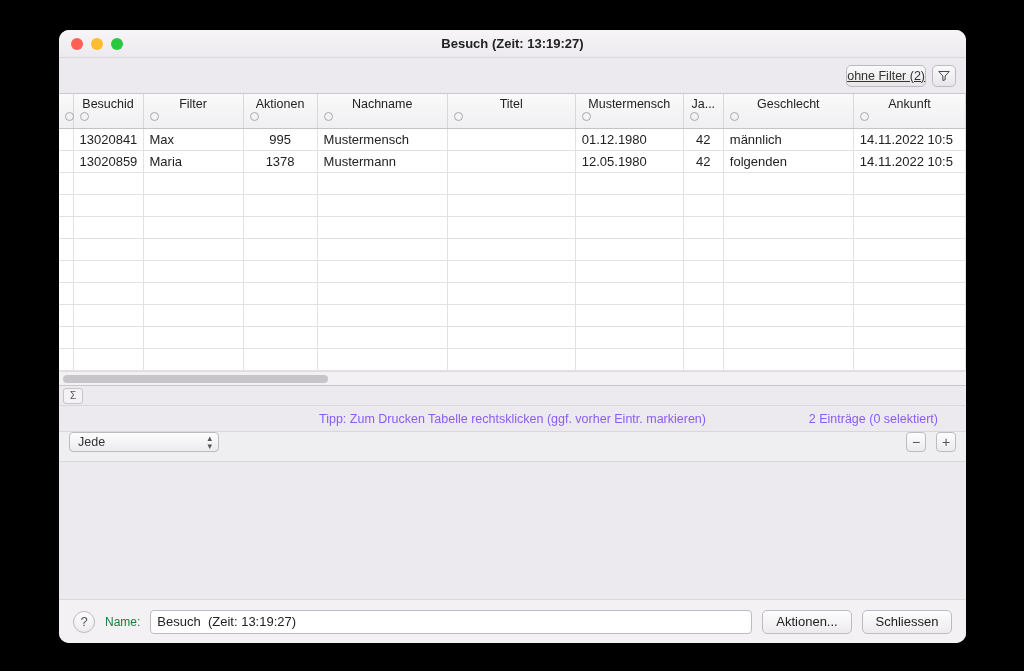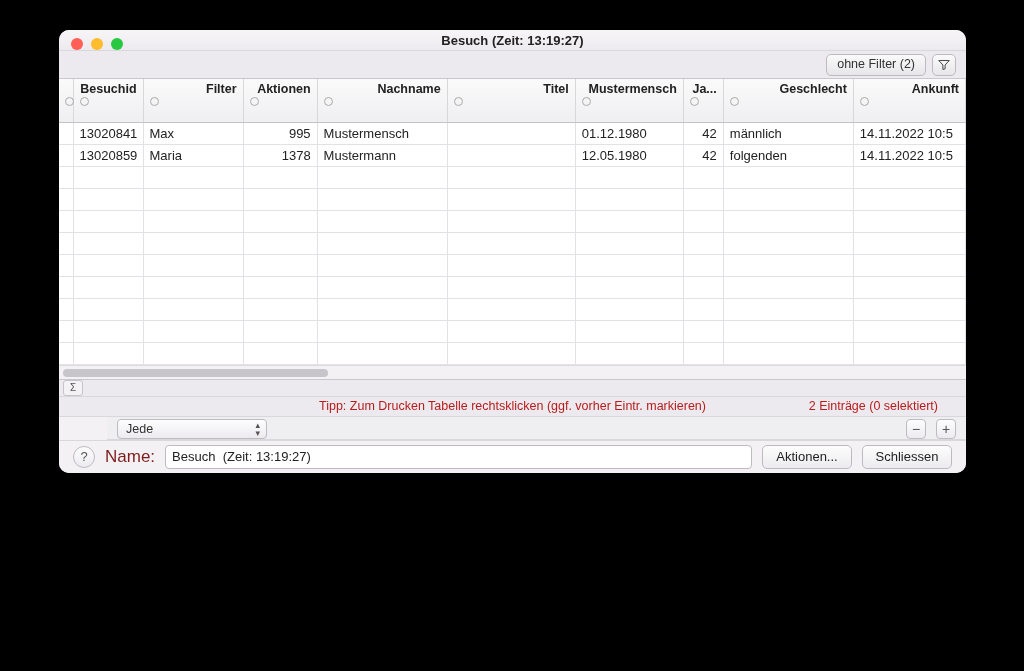--- a/index.html
+++ b/index.html
@@ -1,20 +1,20 @@
 <!DOCTYPE html>
 <html><head>
 <meta charset="utf-8">
 <style>
   * { box-sizing: border-box; margin: 0; padding: 0; font-family: -apple-system, BlinkMacSystemFont, "Segoe UI", Helvetica, Arial, sans-serif; }
   body { background: #000; width: 1024px; height: 671px; overflow: hidden; }
   .window {
     position: absolute;
     left: 59px; top: 30px;
-    width: 907px; height: 443px;
+    width: 907px; height: 613px;
     background: #f3f1f3;
     border-radius: 10px;
     box-shadow: 0 20px 60px rgba(0,0,0,.6);
     display: flex; flex-direction: column;
     overflow: hidden;
   }
   .titlebar {
     height: 28px;
     background: linear-gradient(#f7f5f7,#eceaee);
     border-bottom: 1px solid #d9d7da;
@@ -28,80 +28,80 @@
 
   .filterbar {
     height: 36px; background:#eceaee;
     display:flex; align-items:center; justify-content:flex-end;
     padding: 0 10px; gap:6px;
     border-bottom:1px solid #c9c7cb;
   }
   .pill-btn {
     background: linear-gradient(#fafafa,#e7e5e9);
     border:1px solid #bcbabf; border-radius:5px;
-    font-size:12.5px; padding:2px 10px; color:#333;
-    display:flex; height:22px;
+    font-size:12.5px; padding:2px 0; color:#333;
+    display:flex; align-items:center; height:22px;text-decoration:underline;
   }
   .icon-btn {
     width:24px; height:22px;
     background: linear-gradient(#fafafa,#e7e5e9);
     border:1px solid #bcbabf; border-radius:5px;
     display:flex; align-items:center; justify-content:center;
   }
   .funnel { width:12px;height:12px; }
 
   .tablewrap { flex: 0 0 auto; background:#fff; position:relative; overflow:hidden; border-bottom:1px solid #c9c7cb;}
   table { border-collapse: collapse; width: 100%; table-layout:fixed; font-size:13px; color:#222;}
   thead th {
     background: linear-gradient(#fafafa,#efeef1);
     border-bottom:1px solid #c5c3c8;
     border-right:1px solid #d9d7da;
-    text-align:right; font-weight:700; padding:3px 6px 16px 6px;
+    text-align:center; font-weight:400; padding:3px 6px 7px 6px;
     position:relative; height:23px; vertical-align:top;
   }
   thead th .hdr-label{display:block;font-size:12.5px;line-height:14px;}
   thead th .radio {
     display:block; width:9px;height:9px;border:1px solid #aaa;border-radius:50%;
     margin-top:1px;
   }
   tbody td {
     border-right:1px solid #e3e1e5;
     border-bottom:1px solid #e3e1e5;
     padding:2px 6px; height:22px;
     white-space:nowrap; overflow:hidden;
   }
   tbody tr.empty td{border-bottom:1px solid #e3e1e5;}
-  td.num{text-align:right;}
+  td.num{text-align:center;}
 
   .hscroll {
     height:14px; background:#f3f1f3; border-top:1px solid #ddd;
     position:relative;
   }
   .hscroll .thumb{
     position:absolute; left:4px; top:3px; height:8px; width:265px;
     background:#c7c5c9; border-radius:4px;
   }
 
   .sigmarow{
     height:20px; border-bottom:1px solid #d9d7da;
     display:flex; align-items:center; gap:4px; padding-left:4px;
     font-size:11px; color:#777; background:#eceaee;
   }
   .sigma-btn{ width:20px;height:16px;border:1px solid #c6c4c8;border-radius:3px;
     display:flex;align-items:center;justify-content:center;font-size:10px;color:#555;background:#f4f2f5;}
   .tipbar{
     height:26px; display:flex;align-items:center;justify-content:center;
-    border-bottom:1px solid #d9d7da; font-size:12.5px; color:#b91c1c; background:#eceaee;
+    border-bottom:1px solid #d9d7da; font-size:12.5px; color:#8b5cf6; background:#eceaee;
     position:relative;
   }
   .tipbar .count{position:absolute;right:28px;}
 
   .condrow{
-    height:30px;display:flex;align-items:flex-end;gap:10px;padding:0 10px;
-    border-bottom:1px solid #d9d7da; background:#efeef1; font-size:13px;color:#333;margin-left:48px;
+    height:30px;display:flex;align-items:flex-start;gap:10px;padding:0 10px;
+    border-bottom:1px solid #d9d7da; background:#efeef1; font-size:13px;color:#333;
   }
   .select{
     width:150px;height:20px;border:1px solid #bdbbc0;border-radius:4px;
     background:linear-gradient(#fdfdfd,#eceaee);
     display:flex;align-items:center;justify-content:space-between;
     padding:0 6px 0 8px;font-size:12.5px;
   }
   .updown{font-size:9px;line-height:8px;color:#555;}
   .condrow .spacer{flex:1;}
   .round{
@@ -113,21 +113,21 @@
 
   .footer{
     height:44px;display:flex;align-items:center;gap:10px;
     padding:0 14px;background:#f3f1f3;border-top:1px solid #d9d7da;
   }
   .helpbtn{
     width:22px;height:22px;border:1px solid #bdbbc0;border-radius:50%;
     display:flex;align-items:center;justify-content:center;font-size:13px;color:#555;
     background:linear-gradient(#fdfdfd,#eceaee);
   }
-  .namelabel{font-size:17px;color:#7f1d1d;}
+  .namelabel{font-size:12px;color:#15803d;}
   .nameinput{
     flex:1;height:24px;border:1px solid #bdbbc0;border-radius:4px;
     background:#fff;font-size:13px;padding:0 6px;color:#222;
   }
   .mac-btn{
     min-width:90px;height:24px;border:1px solid #bdbbc0;border-radius:5px;
     background:linear-gradient(#fdfdfd,#eceaee);font-size:13px;padding:0 8px;color:#222;
   }
 
   

